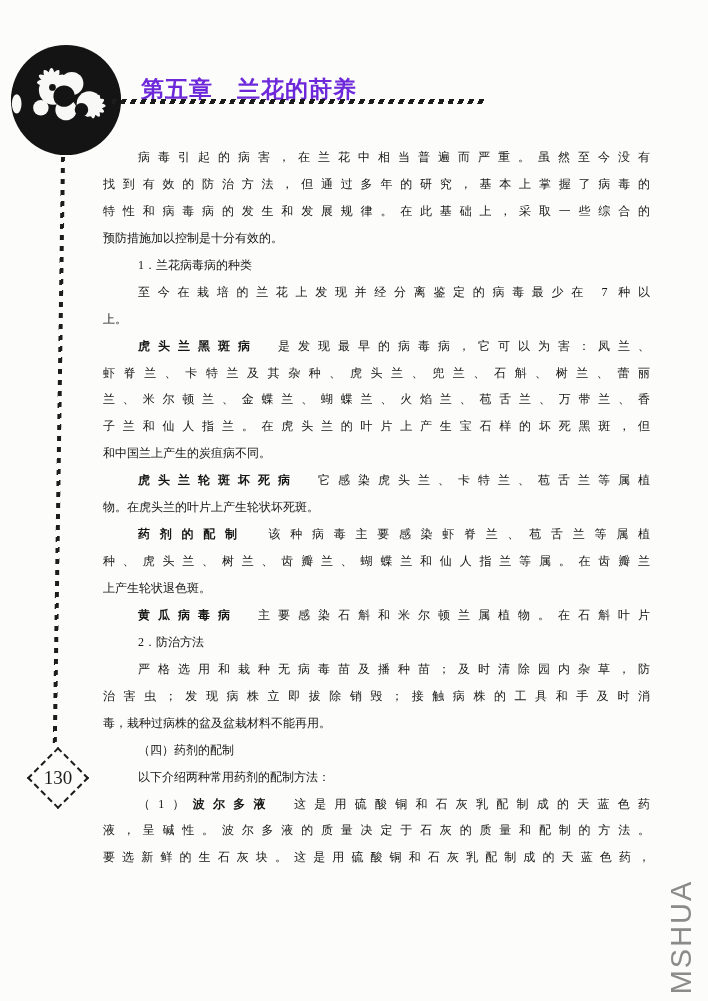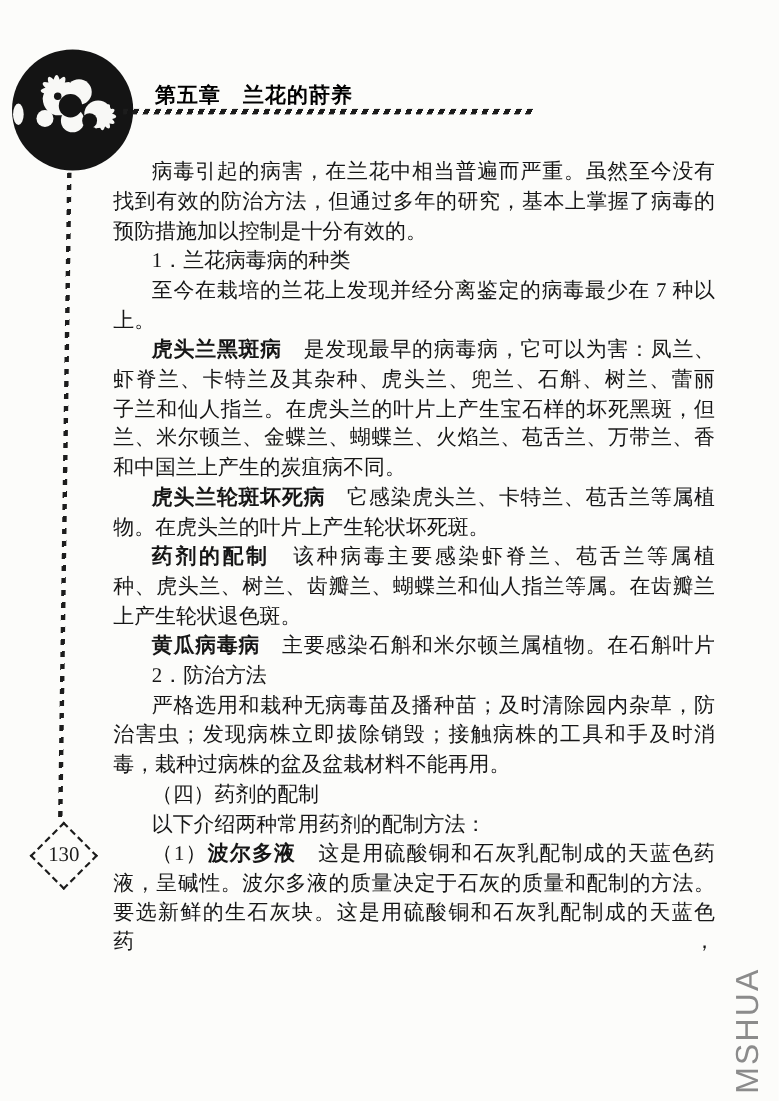--- a/index.html
+++ b/index.html
@@ -9,22 +9,22 @@
     background: #fcfcfa;
     font-family: "Liberation Serif", "DejaVu Serif", serif;
     color: #1a1a1a;
     overflow: hidden;
   }
   
   .flower { position:absolute; left:8px; top:42px; width:116px; height:116px; }
   
   .chapter-title {
     position:absolute; left:141px; top:74px;
-    font-size:19px; font-weight:bold; letter-spacing:1px;
-    color:#000000; white-space:nowrap;
+    font-size:23px; font-weight:bold; letter-spacing:1px;
+    color:#6d28d9; white-space:nowrap;
   }
   
   .header-rule {
     position:absolute; left:112px; top:99px; width:375px; height:5px;
     background: repeating-linear-gradient(115deg, #1c1c1c 0 4.5px, transparent 4.5px 9px);
   }
   .left-rule {
     position:absolute; left:61px; top:157px; width:4px; height:591px;
     background: repeating-linear-gradient(170deg, #1c1c1c 0 5px, transparent 5px 11px);
     transform: rotate(0.8deg);
@@ -39,21 +39,21 @@
   }
   .page-diamond .num {
     display:flex; width:100%; height:100%;
     align-items:center; justify-content:center;
     transform: rotate(-45deg);
     font-size:19px; color:#1c1c1c;
   }
   
   .body-text {
     position:absolute; left:103px; top:144px; width:547px;
-    font-size:19px; line-height:26.93px;
+    font-size:12px; line-height:26.93px;
     color:#161616;
   }
   .line { min-height:26.93px; }
   .line.indent { text-indent:35px; }
   .line.fill {
     text-align: justify;
     text-align-last: justify;
     text-justify: inter-character;
   }
   .line .bold { font-weight: bold; }
@@ -111,28 +111,29 @@
 
   <div class="left-rule"></div>
 
   <div class="page-diamond">
     <span class="num">130</span>
   </div>
 
   <div class="body-text">
       <div class="line indent fill"><span>病毒引起的病害，在兰花中相当普遍而严重。虽然至今没有</span></div>
       <div class="line fill"><span>找到有效的防治方法，但通过多年的研究，基本上掌握了病毒的</span></div>
+      <div class="line fill"><span>特性和病毒病的发生和发展规律。在此基础上，采取一些综合的</span></div>
       <div class="line"><span>预防措施加以控制是十分有效的。</span></div>
       <div class="line indent"><span>1．兰花病毒病的种类</span></div>
       <div class="line indent fill"><span>至今在栽培的兰花上发现并经分离鉴定的病毒最少在 7 种以</span></div>
       <div class="line"><span>上。</span></div>
       <div class="line indent fill"><span class="bold">虎头兰黑斑病</span><span>　是发现最早的病毒病，它可以为害：凤兰、</span></div>
       <div class="line fill"><span>虾脊兰、卡特兰及其杂种、虎头兰、兜兰、石斛、树兰、蕾丽</span></div>
+      <div class="line fill"><span>兰、米尔顿兰、金蝶兰、蝴蝶兰、火焰兰、苞舌兰、万带兰、香</span></div>
       <div class="line fill"><span>子兰和仙人指兰。在虎头兰的叶片上产生宝石样的坏死黑斑，但</span></div>
-      <div class="line fill"><span>兰、米尔顿兰、金蝶兰、蝴蝶兰、火焰兰、苞舌兰、万带兰、香</span></div>
       <div class="line"><span>和中国兰上产生的炭疽病不同。</span></div>
       <div class="line indent fill"><span class="bold">虎头兰轮斑坏死病</span><span>　它感染虎头兰、卡特兰、苞舌兰等属植</span></div>
       <div class="line"><span>物。在虎头兰的叶片上产生轮状坏死斑。</span></div>
       <div class="line indent fill"><span class="bold">药剂的配制</span><span>　该种病毒主要感染虾脊兰、苞舌兰等属植</span></div>
       <div class="line fill"><span>种、虎头兰、树兰、齿瓣兰、蝴蝶兰和仙人指兰等属。在齿瓣兰</span></div>
       <div class="line"><span>上产生轮状退色斑。</span></div>
       <div class="line indent fill"><span class="bold">黄瓜病毒病</span><span>　主要感染石斛和米尔顿兰属植物。在石斛叶片</span></div>
       <div class="line indent"><span>2．防治方法</span></div>
       <div class="line indent fill"><span>严格选用和栽种无病毒苗及播种苗；及时清除园内杂草，防</span></div>
       <div class="line fill"><span>治害虫；发现病株立即拔除销毁；接触病株的工具和手及时消</span></div>

